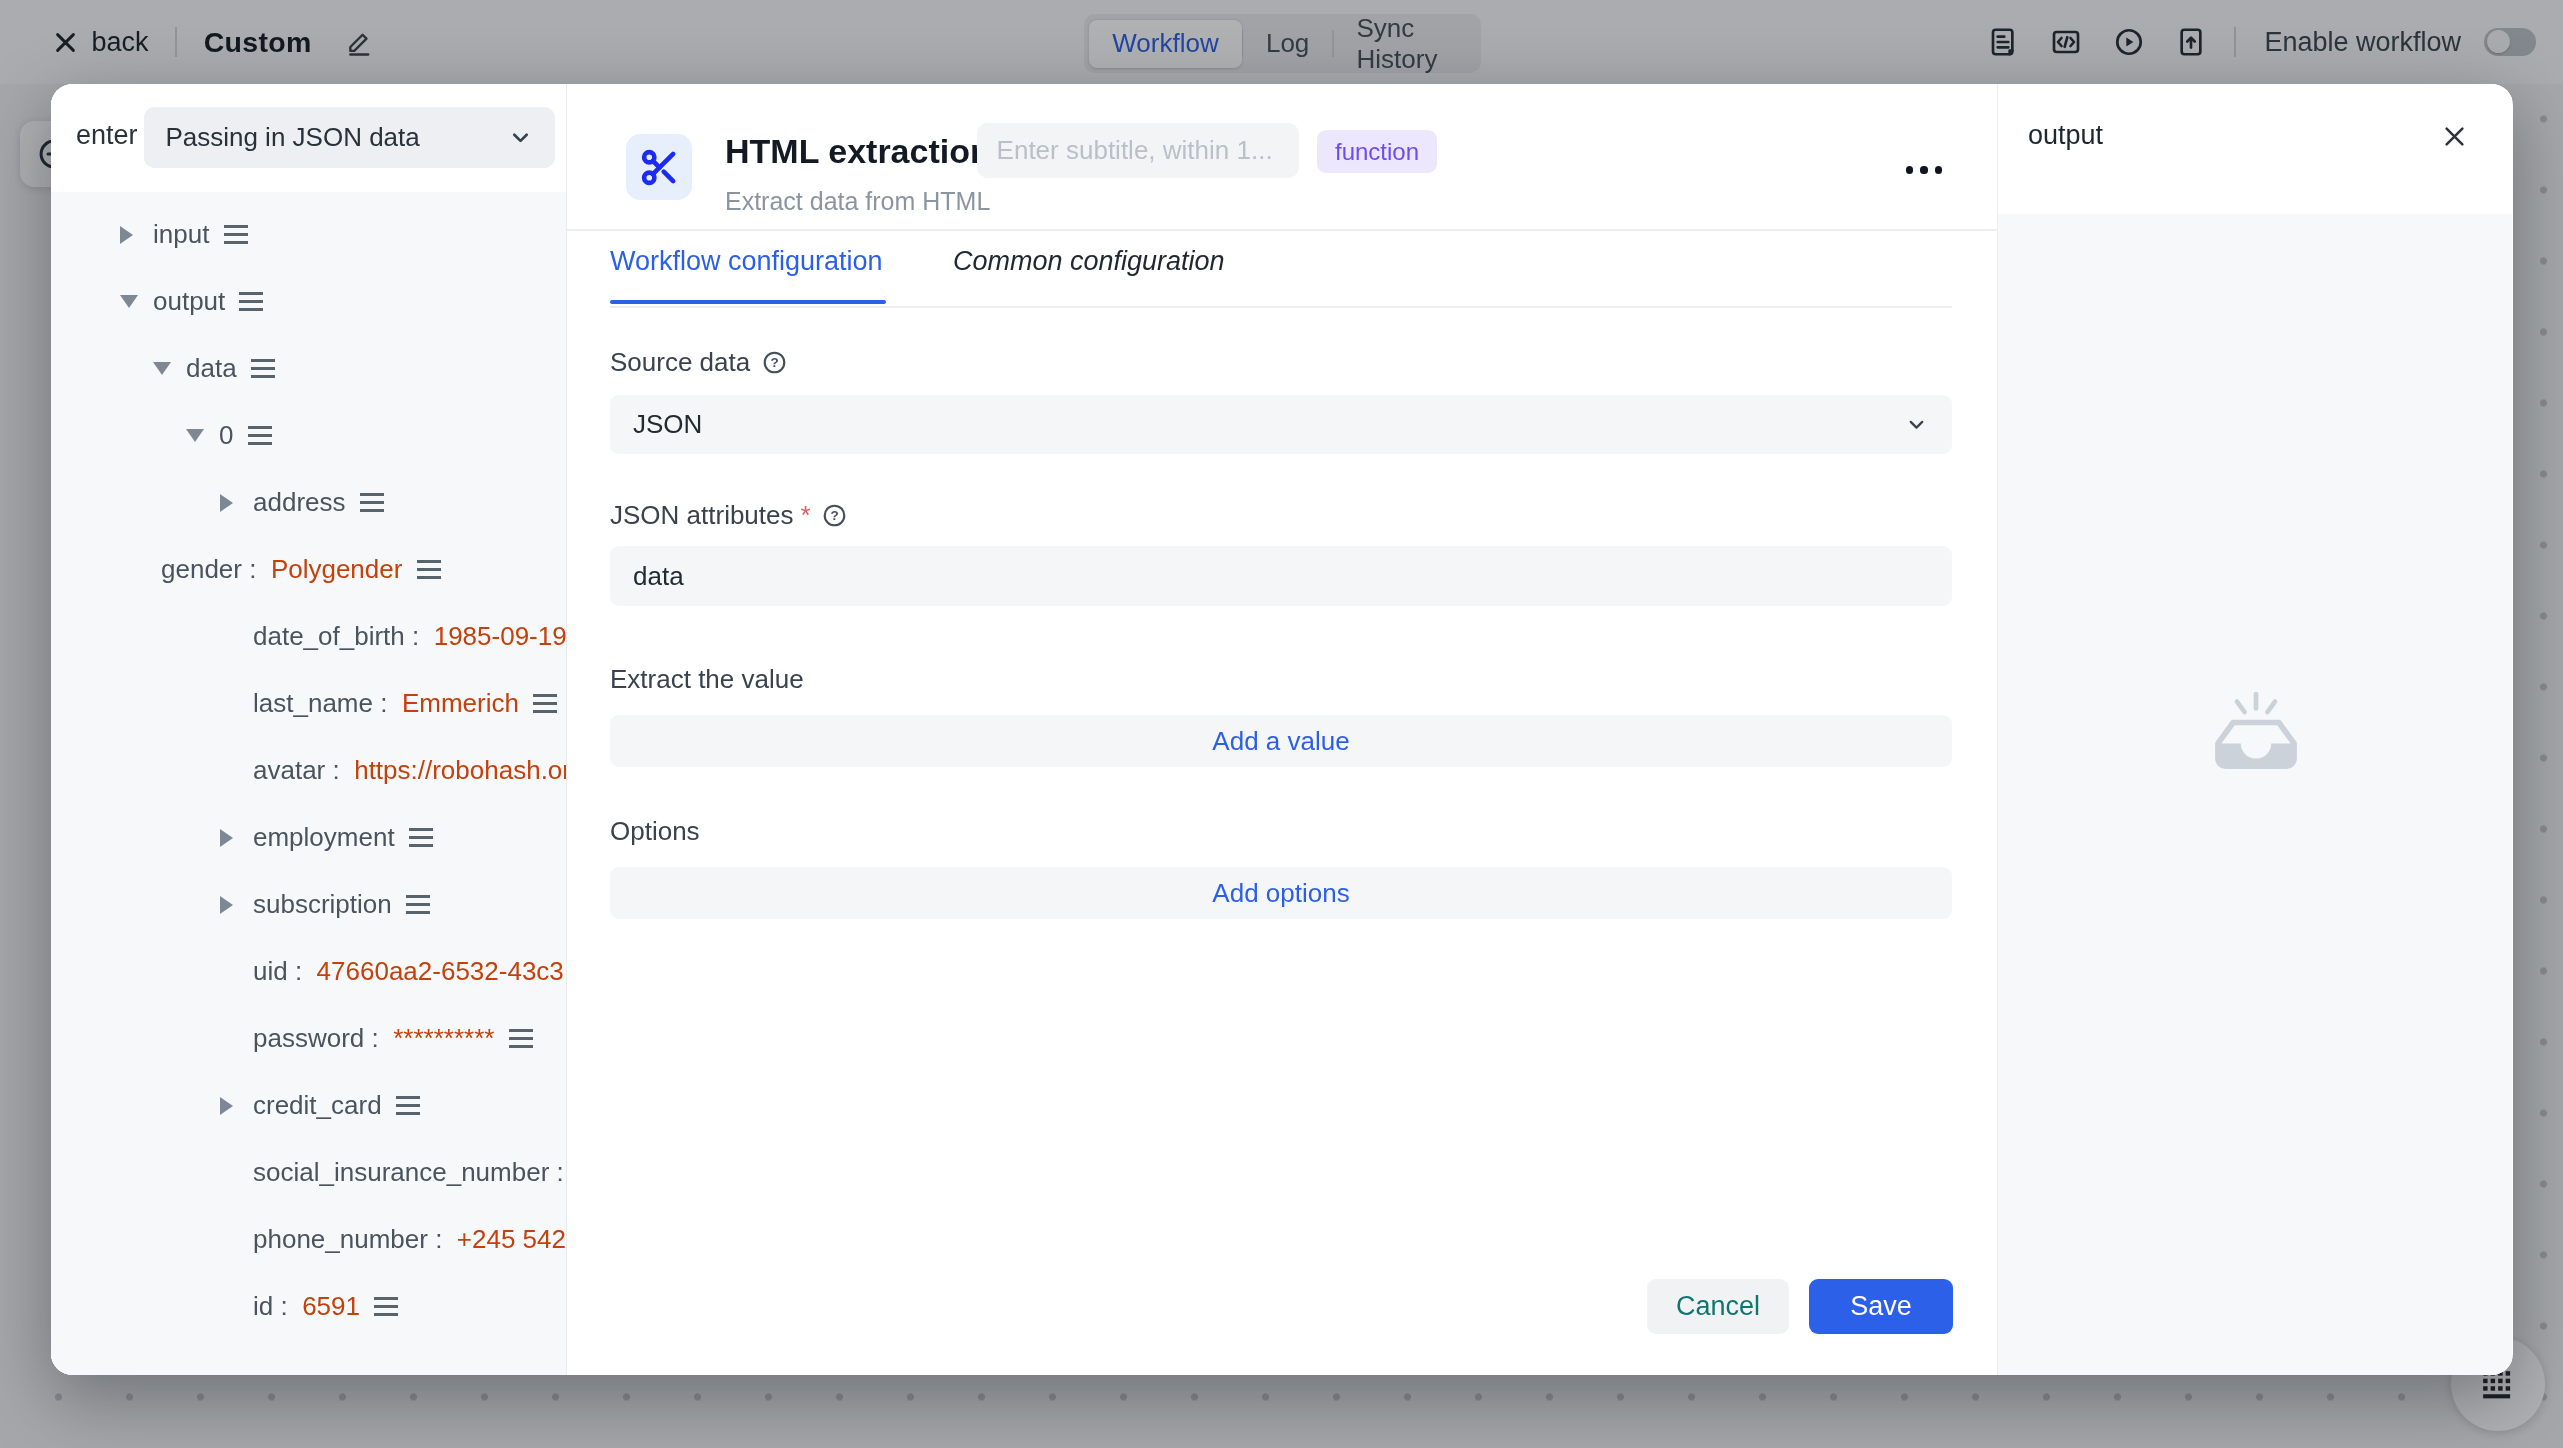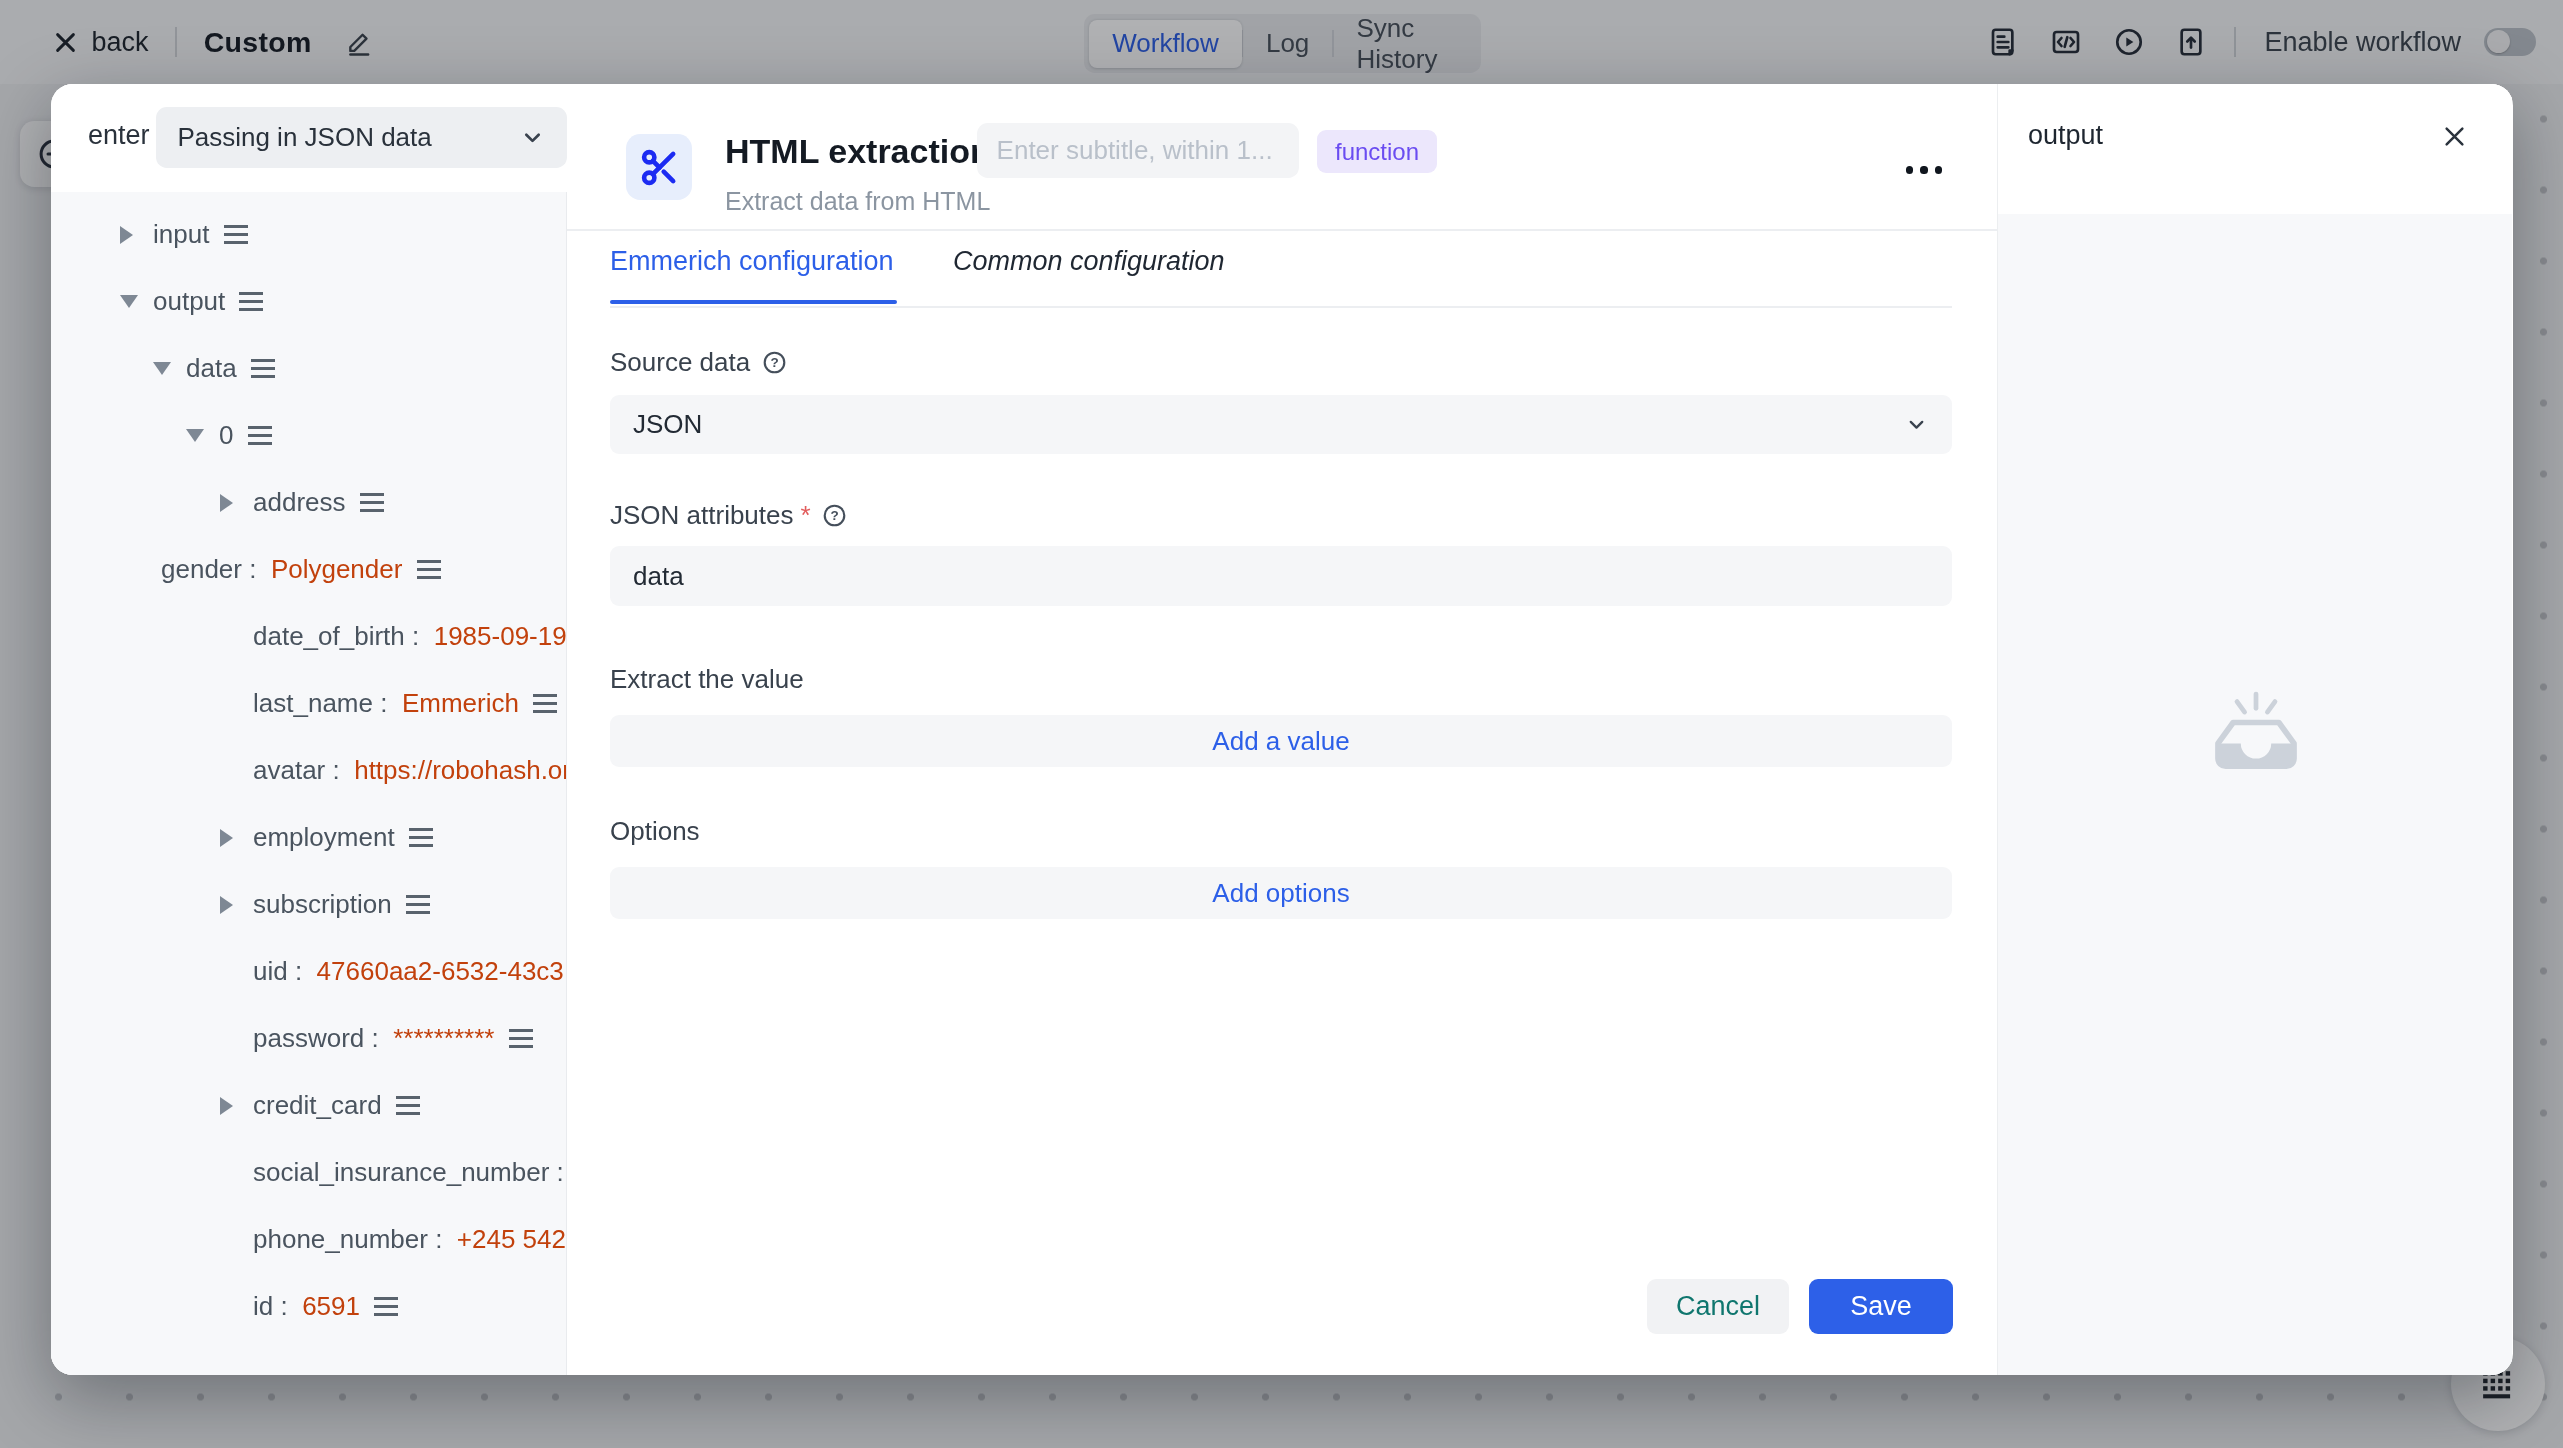--- a/index.html
+++ b/index.html
@@ -48,21 +48,21 @@
   .overlay { position:absolute; inset:0; background:rgba(15,18,23,.33); z-index:5; }
 
   
   .modal { position:absolute; left:51px; top:84px; width:2462px; height:1291px;
     background:#fff; border-radius:21.4px; z-index:10; overflow:hidden;
     box-shadow:0 21.4px 71px rgba(10,14,22,.35); }
 
   
   .left-panel { position:absolute; left:0; top:0; width:516px; height:100%;
     border-right:1.8px solid #e9ebee; background:#fff; }
-  .lp-header { position:absolute; left:0; top:0; width:100%; height:108px; background:#fff;margin-left:12px; }
+  .lp-header { position:absolute; left:0; top:0; width:100%; height:108px; background:#fff; }
   .lp-enter { position:absolute; left:25px; top:36px; font-size:27px; color:#2a323c; }
   .lp-select { position:absolute; left:93px; top:23px; width:411px; height:61px;
     background:#edeff2; border-radius:10.7px; display:flex; align-items:center;
     padding:0 21.4px; cursor:pointer; }
   .lp-select-text { font-size:26px; color:#29313b; flex:1; }
   .lp-tree { position:absolute; left:0; top:108px; right:0; bottom:0; background:#f7f8fa;
     padding-top:9px; overflow:hidden; }
   .tree-row { height:67px; display:flex; align-items:center; white-space:nowrap;
     overflow:hidden; font-size:26px; cursor:pointer; }
   .tri { width:33px; flex:0 0 33px; display:flex; align-items:center; }
@@ -383,21 +383,21 @@
     <input class="subtitle-input" placeholder="Enter subtitle, within 1..." style="">
     <div class="node-badge">function</div>
     <div class="node-desc">Extract data from HTML</div>
     <div class="node-more" aria-label="more">
       <i></i>
         <i></i>
         <i></i>
     </div>
     <div class="header-divider"></div>
 
-    <div class="tab tab-param">Emmerich configuration</div>
+    <div class="tab tab-param">Workflow configuration</div>
     <div class="tab tab-common">Common configuration</div>
     <div class="tabs-divider"></div>
 
     <div class="form-label" style="top:263px">
       <span>Source data</span>
       <span>
         <svg width="27" height="27" viewBox="0 0 24 24" fill="none" stroke="#454f5b" stroke-width="1.9" style="font-size:29px">
           <circle cx="12" cy="12" r="8.7"></circle>
           <text x="12" y="16.4" text-anchor="middle" font-size="12" font-weight="600" fill="#454f5b" stroke="none" font-family="inherit">?</text>
         </svg>

